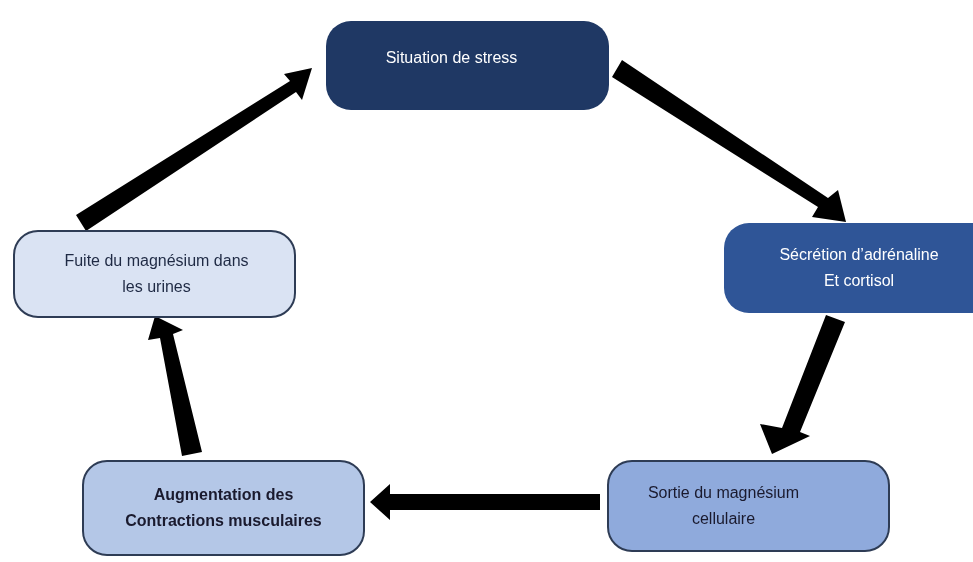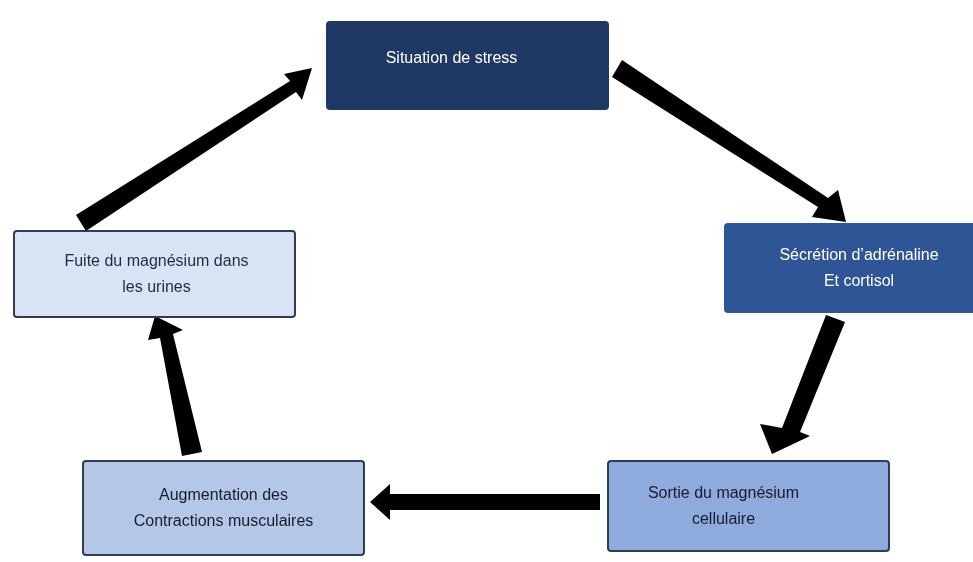--- a/index.html
+++ b/index.html
@@ -1,30 +1,30 @@
 <!DOCTYPE html>
 <html><head>
 <meta charset="utf-8">
 <style>
   html, body { margin: 0; padding: 0; background: #ffffff; }
   body { width: 973px; height: 562px; position: relative; overflow: hidden;
          font-family: "Liberation Sans", "DejaVu Sans", sans-serif; }
-  .box { position: absolute; box-sizing: border-box; border-radius: 4px;
+  .box { position: absolute; box-sizing: border-box; border-radius: 25px;
          display: flex; align-items: center; justify-content: center;
          text-align: center; font-size: 16px; line-height: 26px; }
   .box .txt { white-space: pre-line; }
   #b1 { left: 326px; top: 21px; width: 283px; height: 89px; background: #1f3864; color: #ffffff; }
   #b1 .txt { margin-bottom: 16px; margin-left: -32px; }
   #b2 { left: 688px; top: 223px; width: 308px; height: 90px; background: #2f5597; color: #ffffff; margin-left: 36px; }
   #b2 .txt { margin-left: -38px; }
   #b3 { left: 607px; top: 460px; width: 283px; height: 92px; background: #8faadc; color: #1a1a2e;
         border: 2px solid #2e3c55; }
   #b3 .txt { margin-left: -50px; }
   #b4 { left: 82px; top: 460px; width: 283px; height: 96px; background: #b4c7e7; color: #1a1a2e;
-        border: 2px solid #2e3c55; }
+        border: 2px solid #2e3c55; font-weight: bold; }
   #b5 { left: 13px; top: 230px; width: 283px; height: 88px; background: #dae3f3; color: #1f2a44;
         border: 2px solid #2e3c55; padding-left: 28px; }
   #b5 .txt { margin-left: -24px; }
   #b5 .txt::first-line { }
   svg#arrows { position: absolute; left: 0; top: 0; }
 </style>
 </head>
 <body>
 
 <svg id="arrows" width="973" height="562" viewBox="0 0 973 562">

